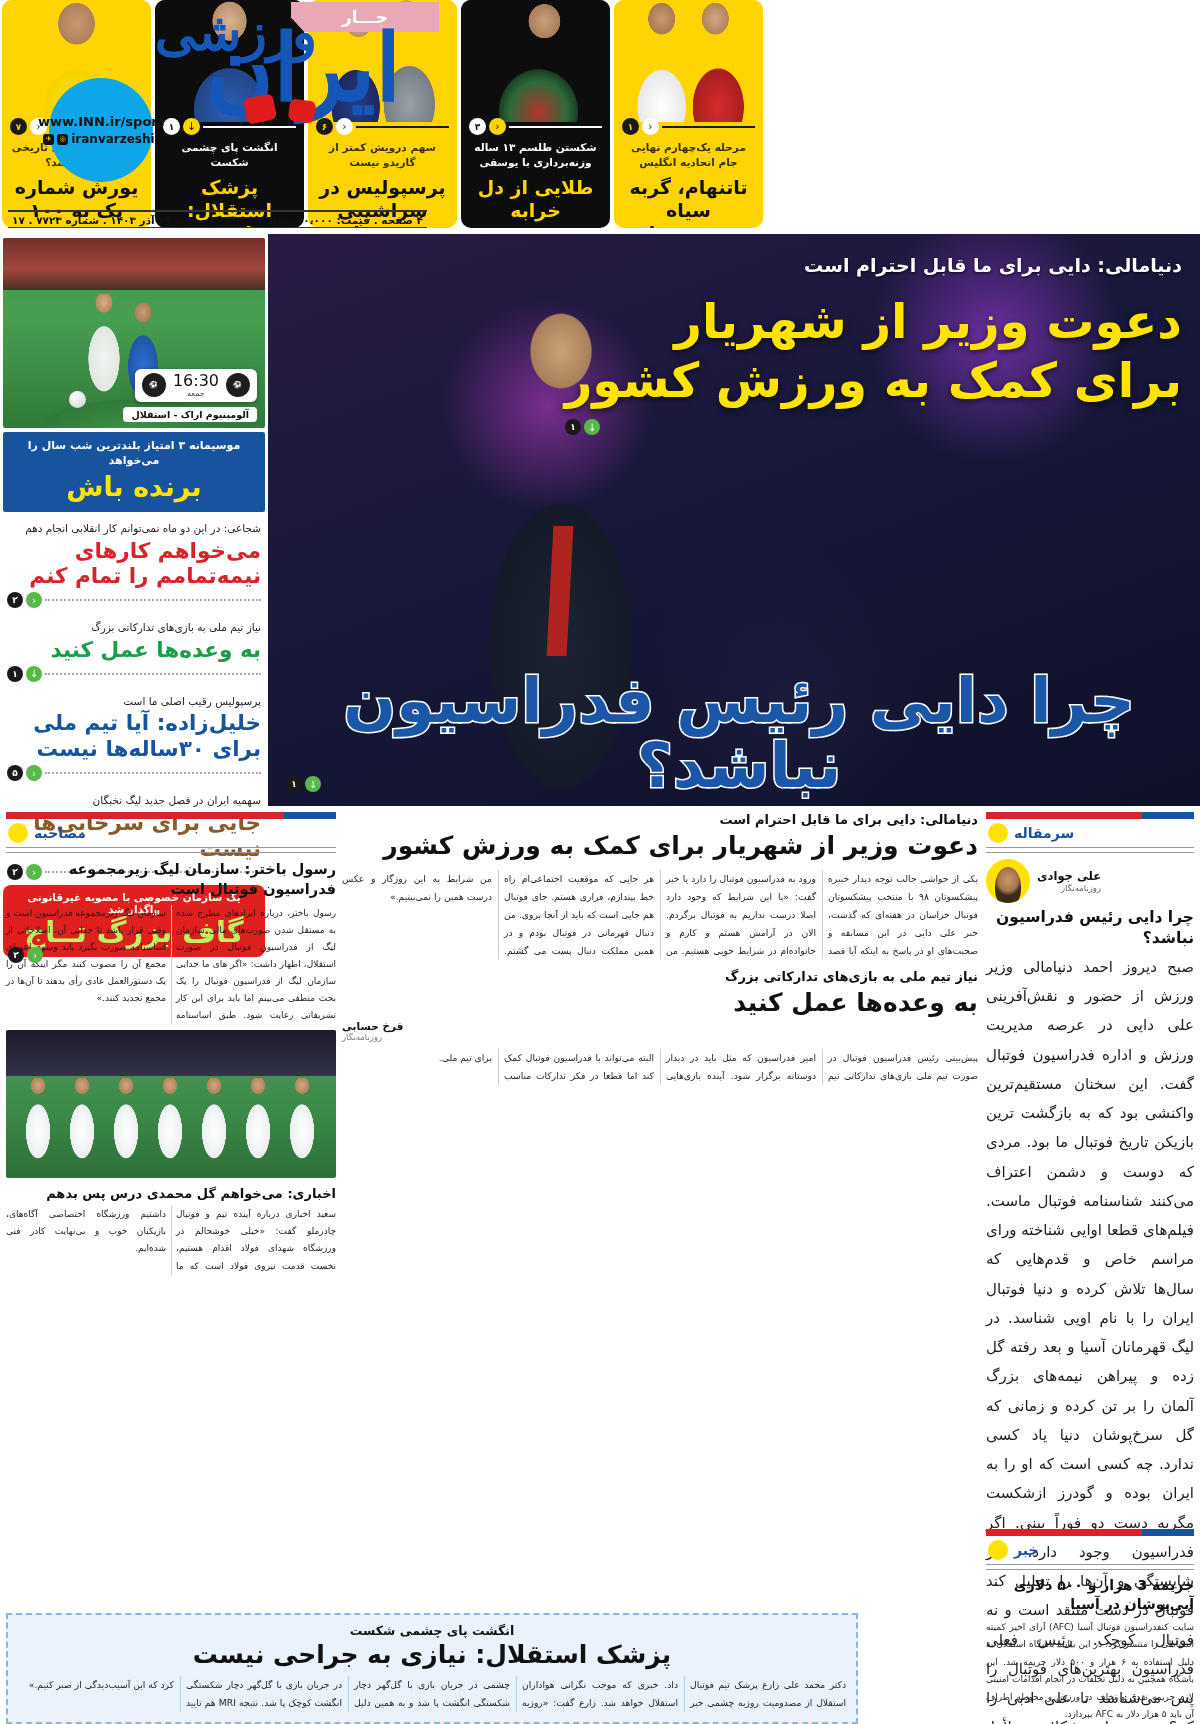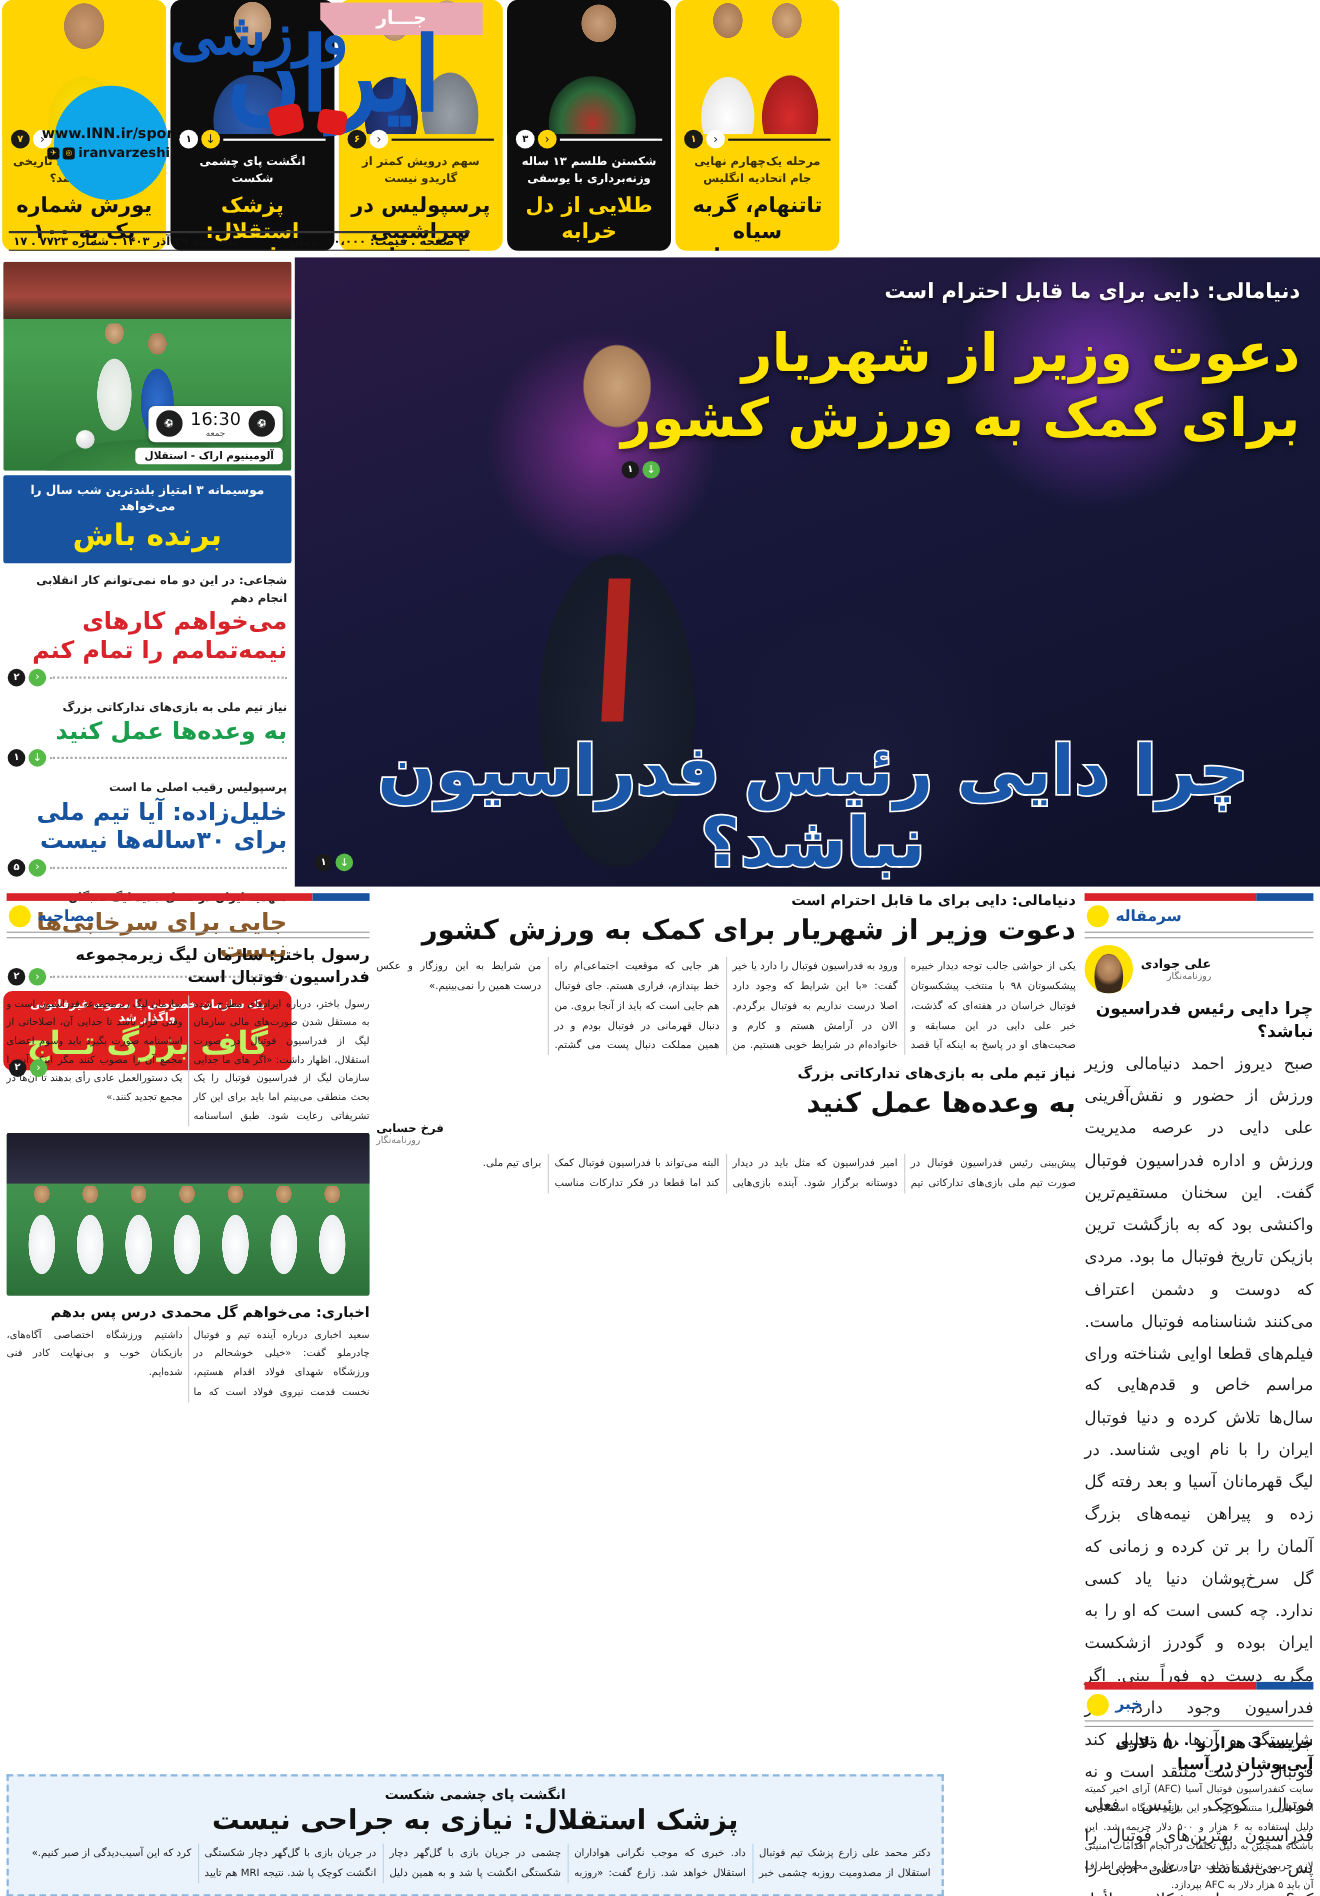--- a/index.html
+++ b/index.html
@@ -204,21 +204,21 @@
   }
   .blue-band {
     margin:4px 3px 0 3px; width:262px; background:#17539f; color:#fff; padding:6px 8px 10px 8px;
     border-radius:2px; position:relative;
   }
   .blue-band .bb-kicker { font-size:11px; font-weight:700; text-align:center; line-height:1.4; }
   .blue-band .bb-title { font-size:27px; font-weight:900; color:#FFE400; text-align:center; margin-top:2px; }
 
   .sb-list { margin:0 3px; width:262px; }
   .sb-item { position:relative; padding:9px 4px 3px 4px; }
-  .sb-kicker { font-size:10.5px; color:#222; text-align:right; line-height:1.5; font-weight:700; }
+  .sb-kicker { font-size:10.5px; color:#222; text-align:right; line-height:1.5; font-weight:400; }
   .sb-head { font-size:21.5px; font-weight:900; text-align:right; line-height:1.2; margin-top:1px; letter-spacing:-0.3px; }
   .sb-sep { display:flex; flex-direction:row-reverse; align-items:center; gap:3px; margin-top:3px; }
   .sb-dots { flex:1; height:0; border-top:2px dotted #aaa; }
   .c-red { color:#d8232a; } .c-green { color:#1a9e4b; } .c-blue { color:#17539f; }
   .c-brown { color:#8a5a2b; }
 
   .red-box {
     margin:2px 3px 0 3px; width:262px; background:#e0201f; border-radius:8px;
     padding:6px 8px 8px 8px; position:relative;
   }

